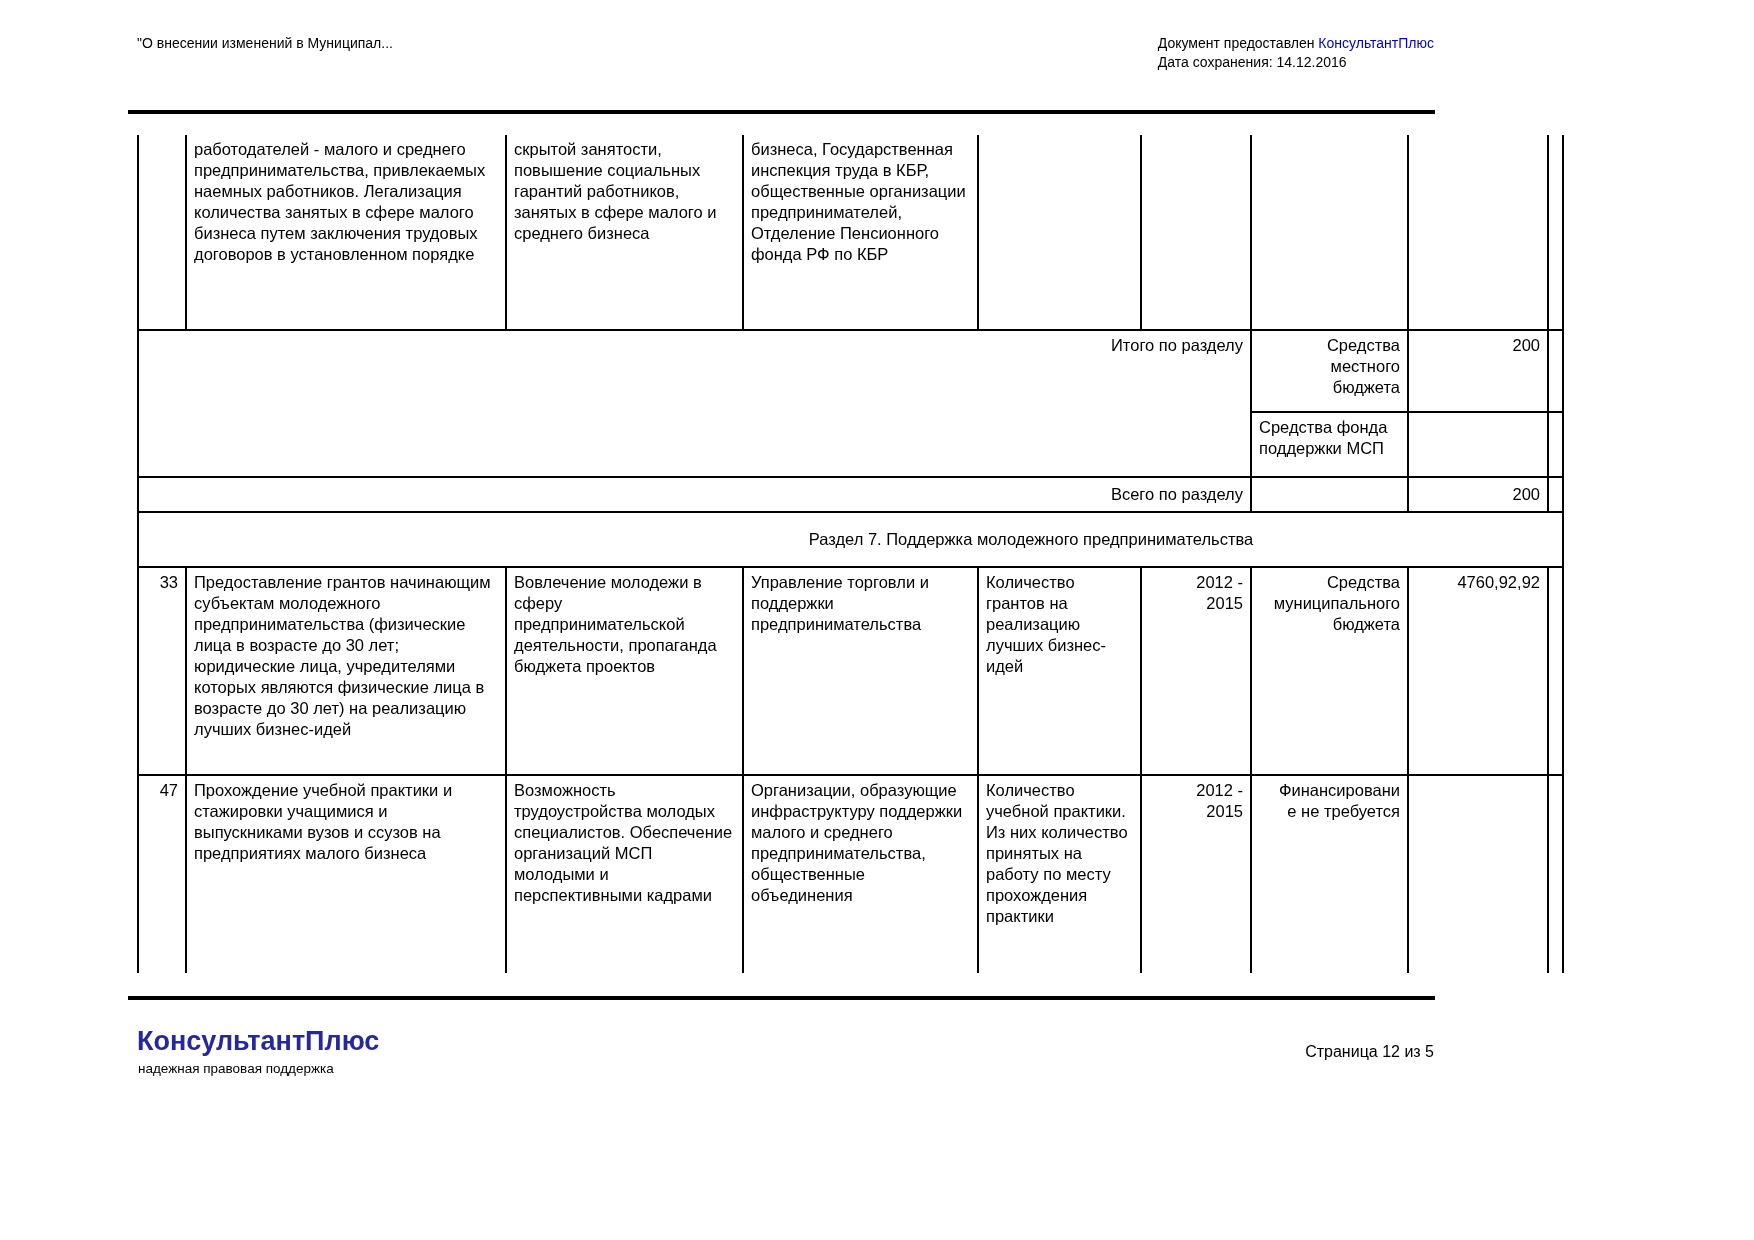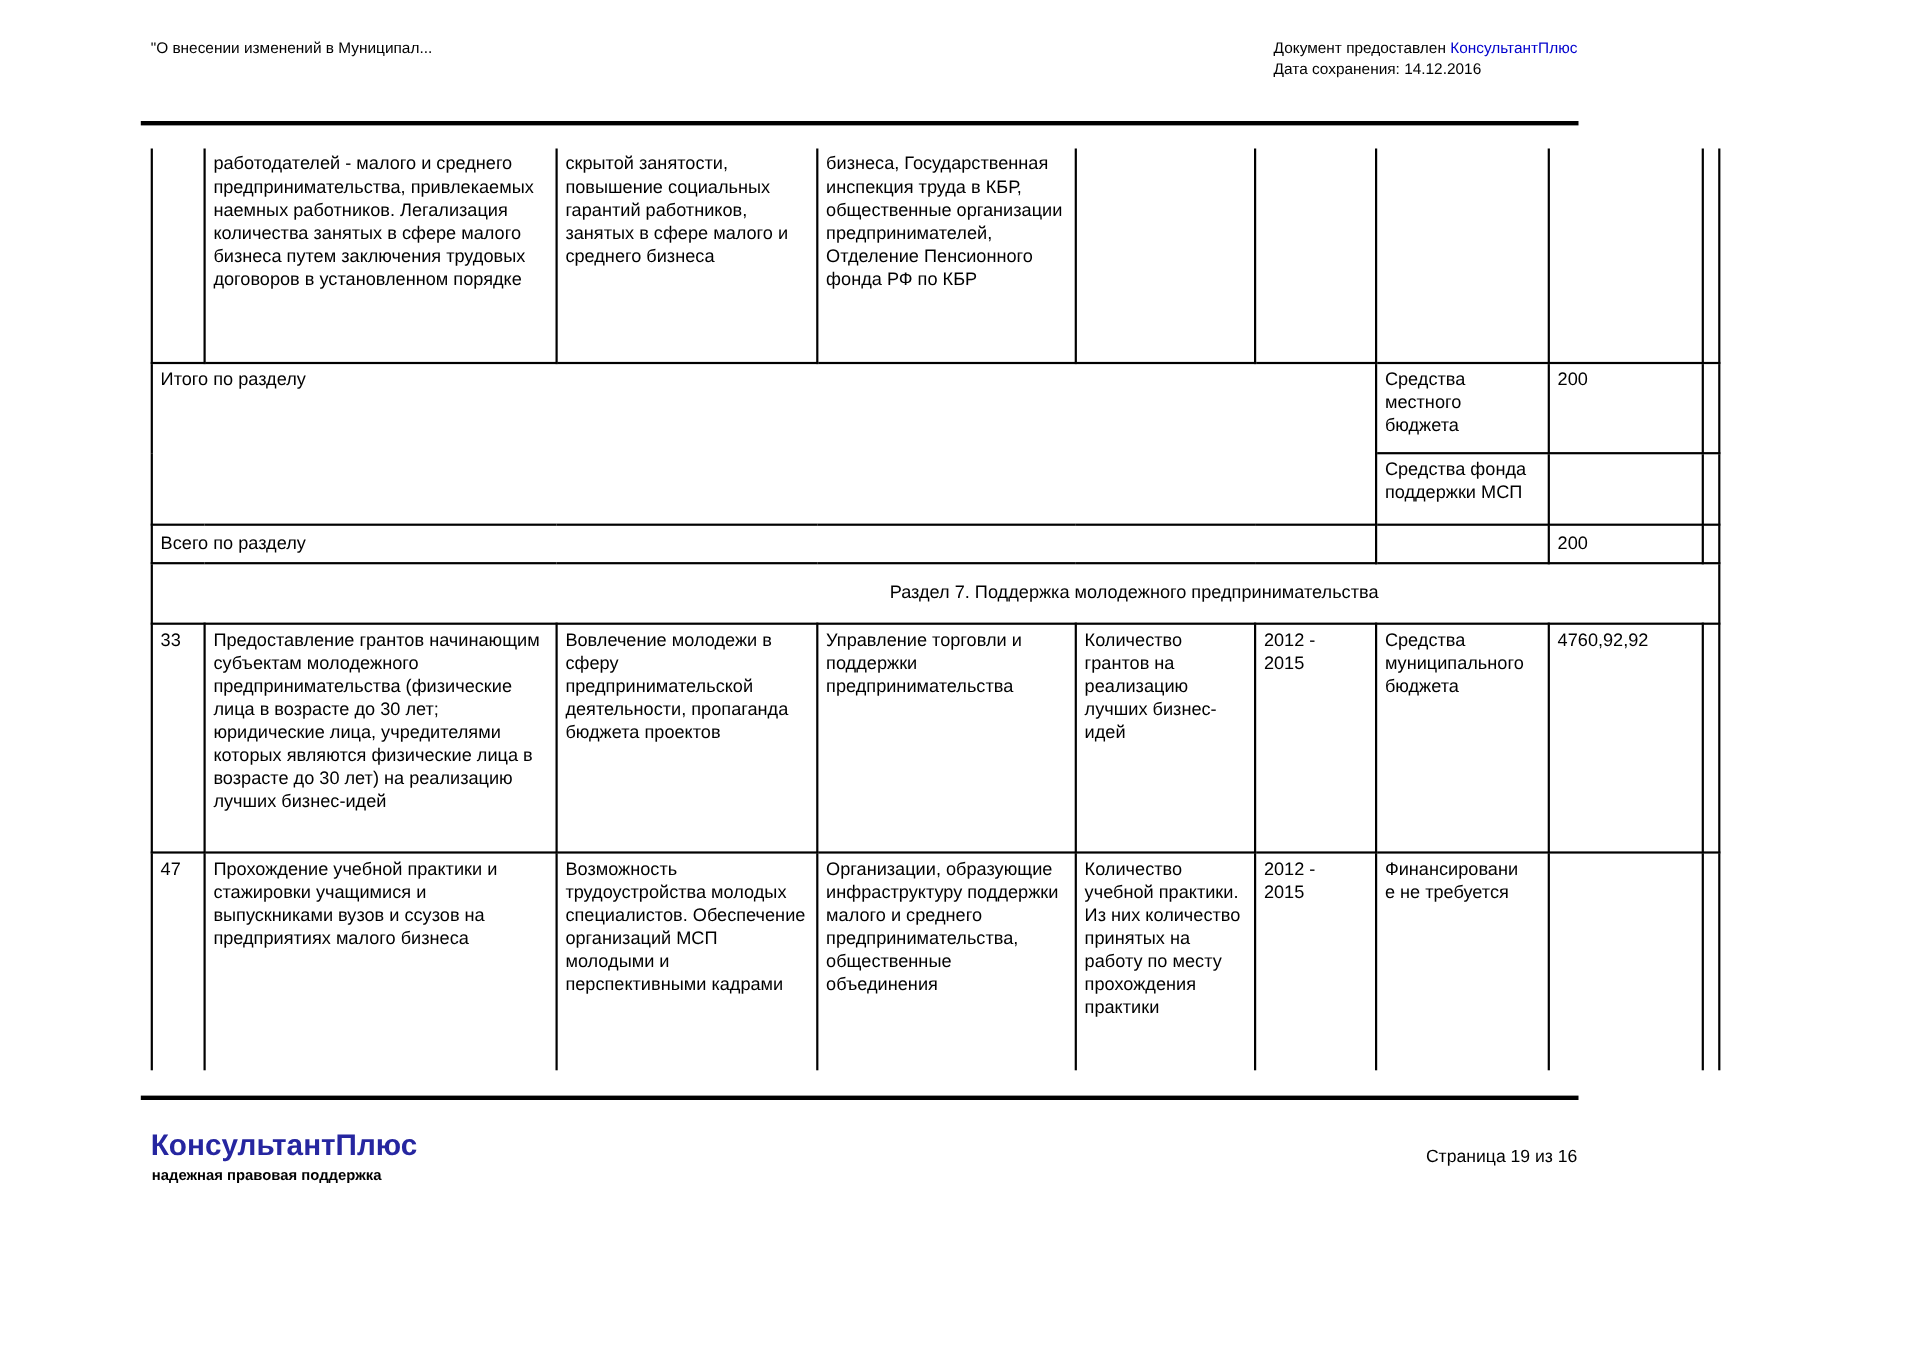--- a/index.html
+++ b/index.html
@@ -16,28 +16,28 @@
   .rule-top { top:110px; }
   .rule-bottom { top:996px; }
 
   
   .doc-table { position:absolute; left:137px; top:135px; width:1425px;
                border-collapse:collapse; table-layout:fixed;
                font-size:16.5px; line-height:21px; }
   .doc-table td { border:2px solid #000; vertical-align:top; padding:4px 7px; word-wrap:break-word; }
   .doc-table tr.first-row td { border-top:none; }
   .doc-table tr.last-row td { border-bottom:none; }
-  .center { text-align:left; }
+  .center { text-align:right; }
   .middle { vertical-align:middle !important; }
   .pre { white-space:pre-line;border-radius:11px; }
   .section-cell { text-align:center; padding-left:368px !important; }
 
   
   .footer-brand { position:absolute; left:137px; top:1026px; font-size:27px; font-weight:bold; color:#2626a0; }
-  .footer-tagline { position:absolute; left:138px; top:1061px; font-size:13.5px; font-weight:bold; color:#000; }
+  .footer-tagline { position:absolute; left:138px; top:1061px; font-size:13.5px; font-weight:normal; color:#000; }
   .footer-site { position:absolute; left:128px; top:1042px; width:1307px; text-align:center; font-size:17px; font-weight:bold; }
   .footer-page { position:absolute; right:320px; top:1043px; font-size:16px; }
 </style>
 </head>
 <body>
 
 <div class="page">
 
   <div class="header-left">
     <div>"О внесении изменений в Муниципал...</div>
@@ -125,15 +125,15 @@
       <td class="center"></td>
       <td></td>
     </tr>
   </tbody>
     </table>
 
   <div class="rule rule-bottom"></div>
 
   <div class="footer-brand">КонсультантПлюс</div>
   <div class="footer-tagline">надежная правовая поддержка</div>
-  <div class="footer-page">Страница 19 из 16</div>
+  <div class="footer-page">Страница 12 из 5</div>
 
 </div>
 
 </body></html>

